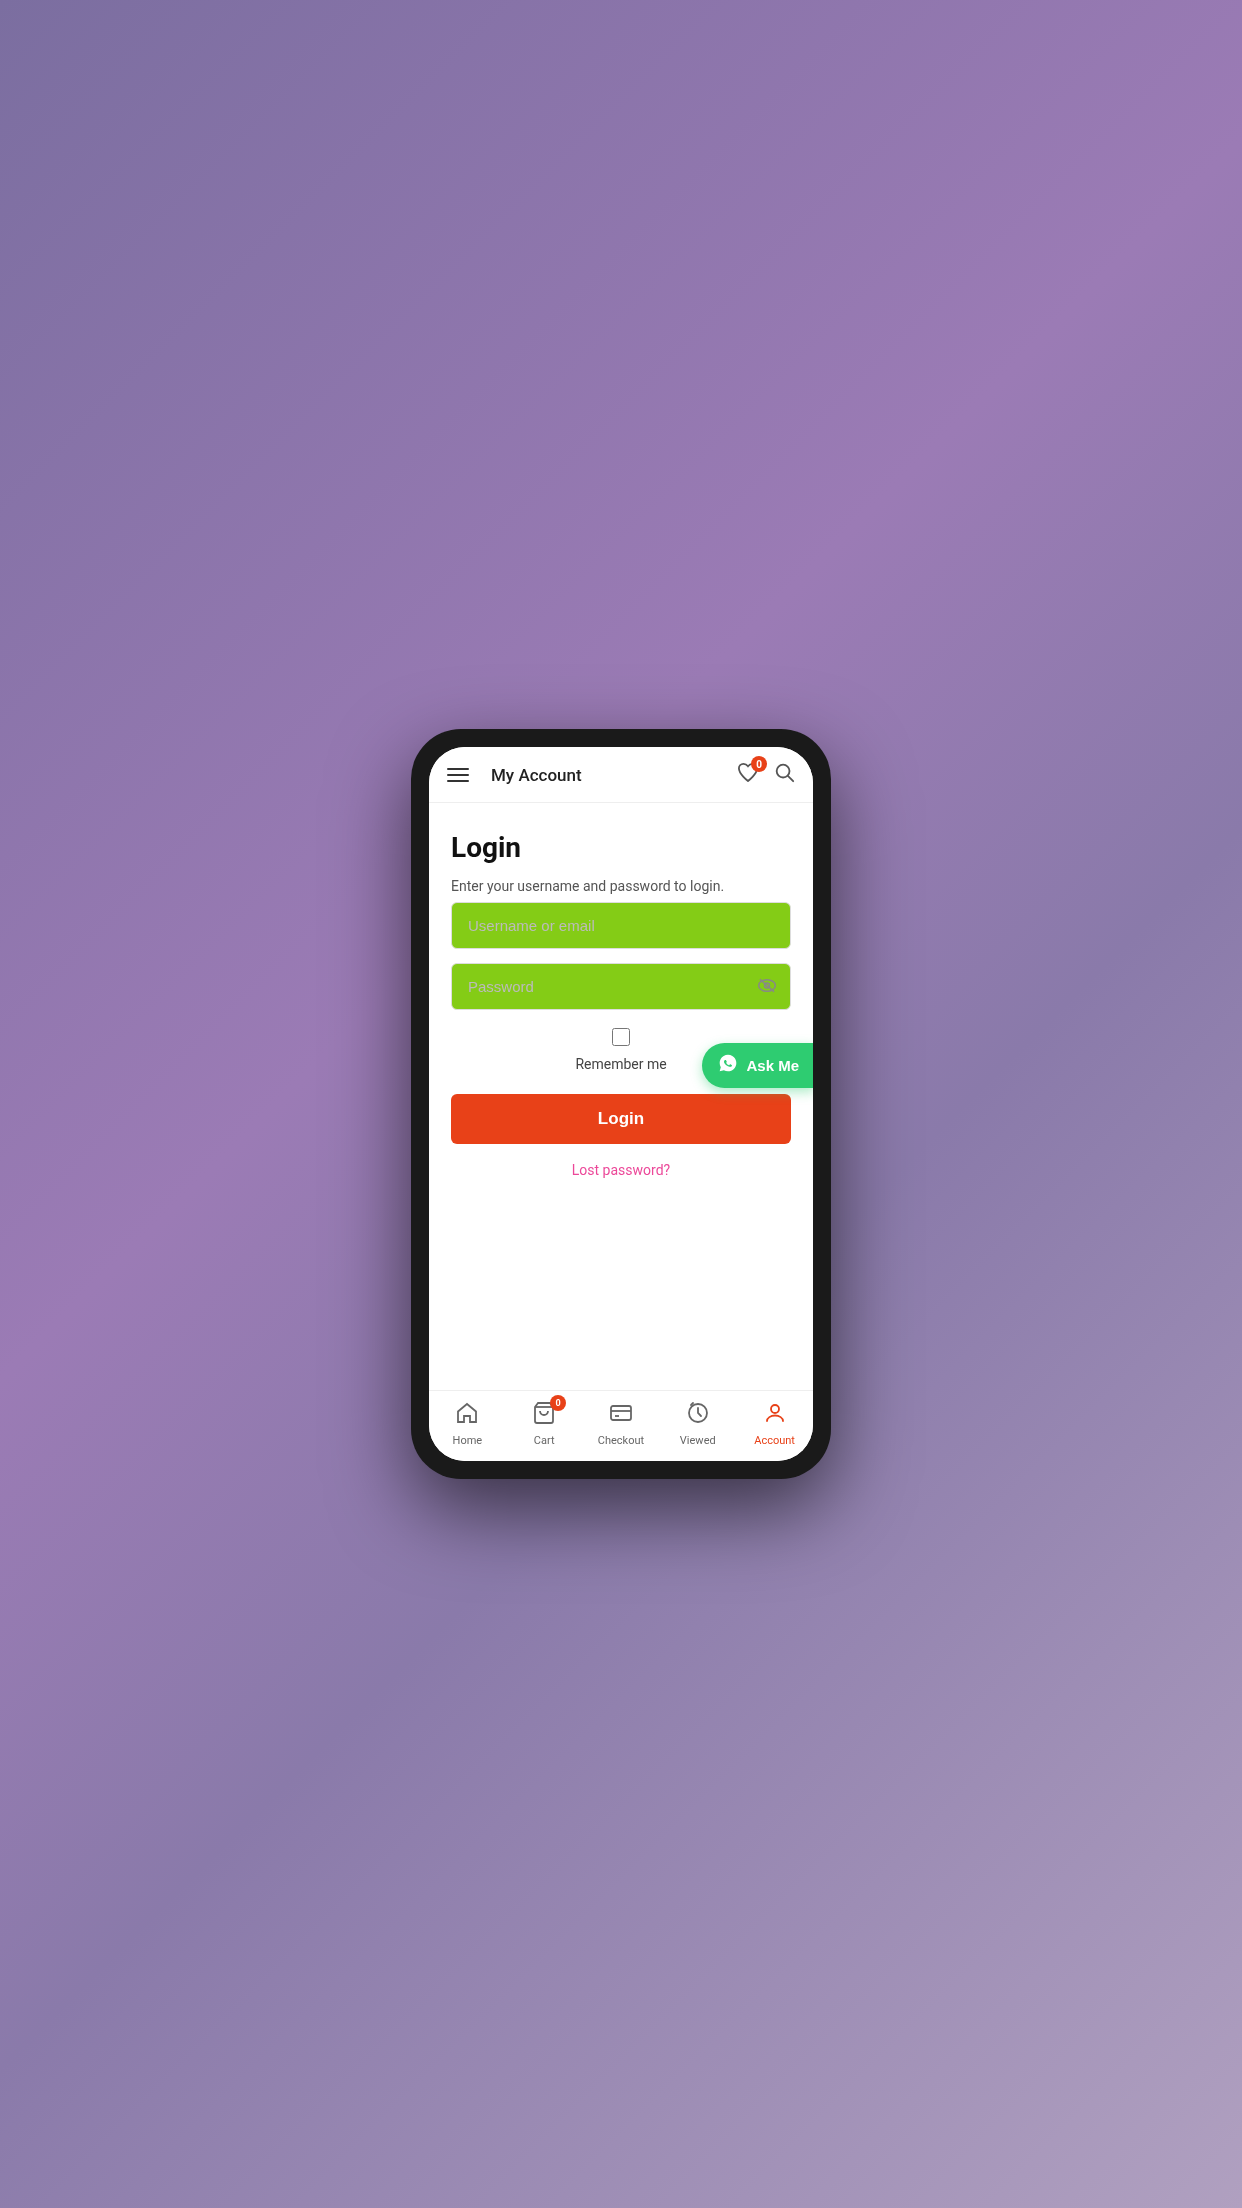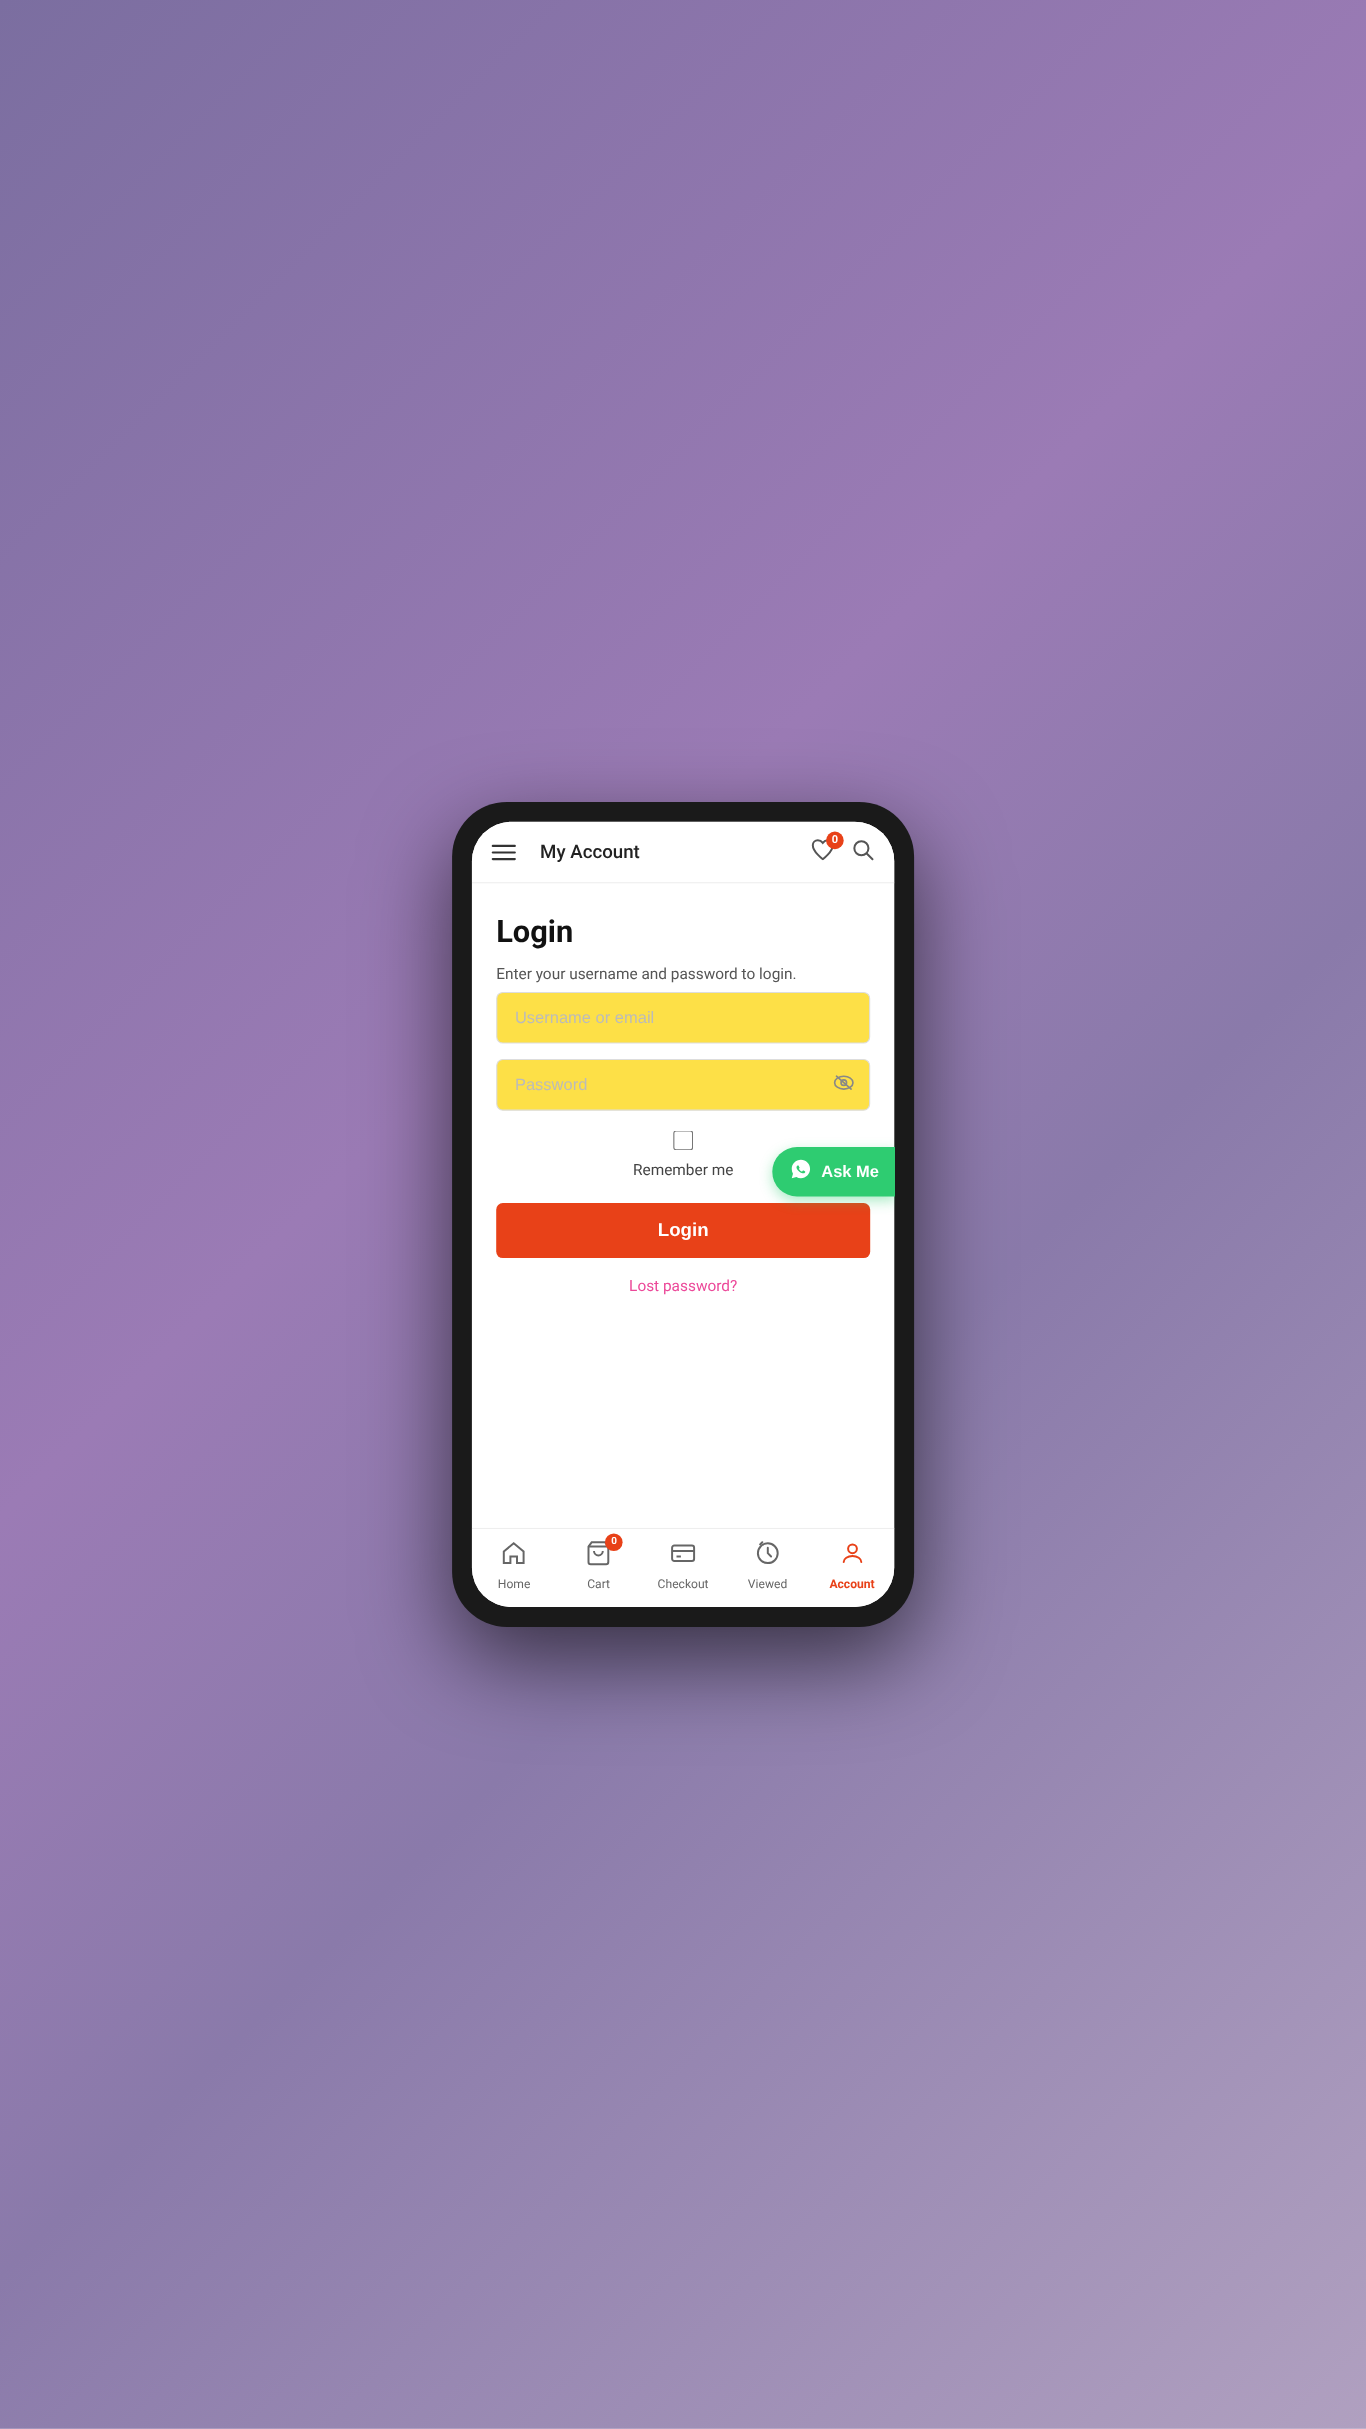--- a/index.html
+++ b/index.html
@@ -134,21 +134,21 @@
 
     .input-field {
       width: 100%;
       padding: 14px 16px;
       border: 1.5px solid #ddd;
       border-radius: 6px;
       font-size: 15px;
       color: #333;
       margin-bottom: 14px;
       outline: none;
-      background: #fde047;
+      background: #84cc16;
     }
 
     .input-field::placeholder {
       color: #bbb;
     }
 
     .password-wrapper {
       position: relative;
       margin-bottom: 18px;
     }
@@ -266,21 +266,20 @@
       font-size: 11px;
       color: #666;
     }
 
     .nav-item.active .nav-icon {
       color: #e84118;
     }
 
     .nav-item.active .nav-label {
       color: #e84118;
-      font-weight: bold;
     }
 
     .cart-badge {
       position: absolute;
       top: -6px;
       right: -10px;
       background: #e84118;
       color: #fff;
       font-size: 9px;
       font-weight: bold;

